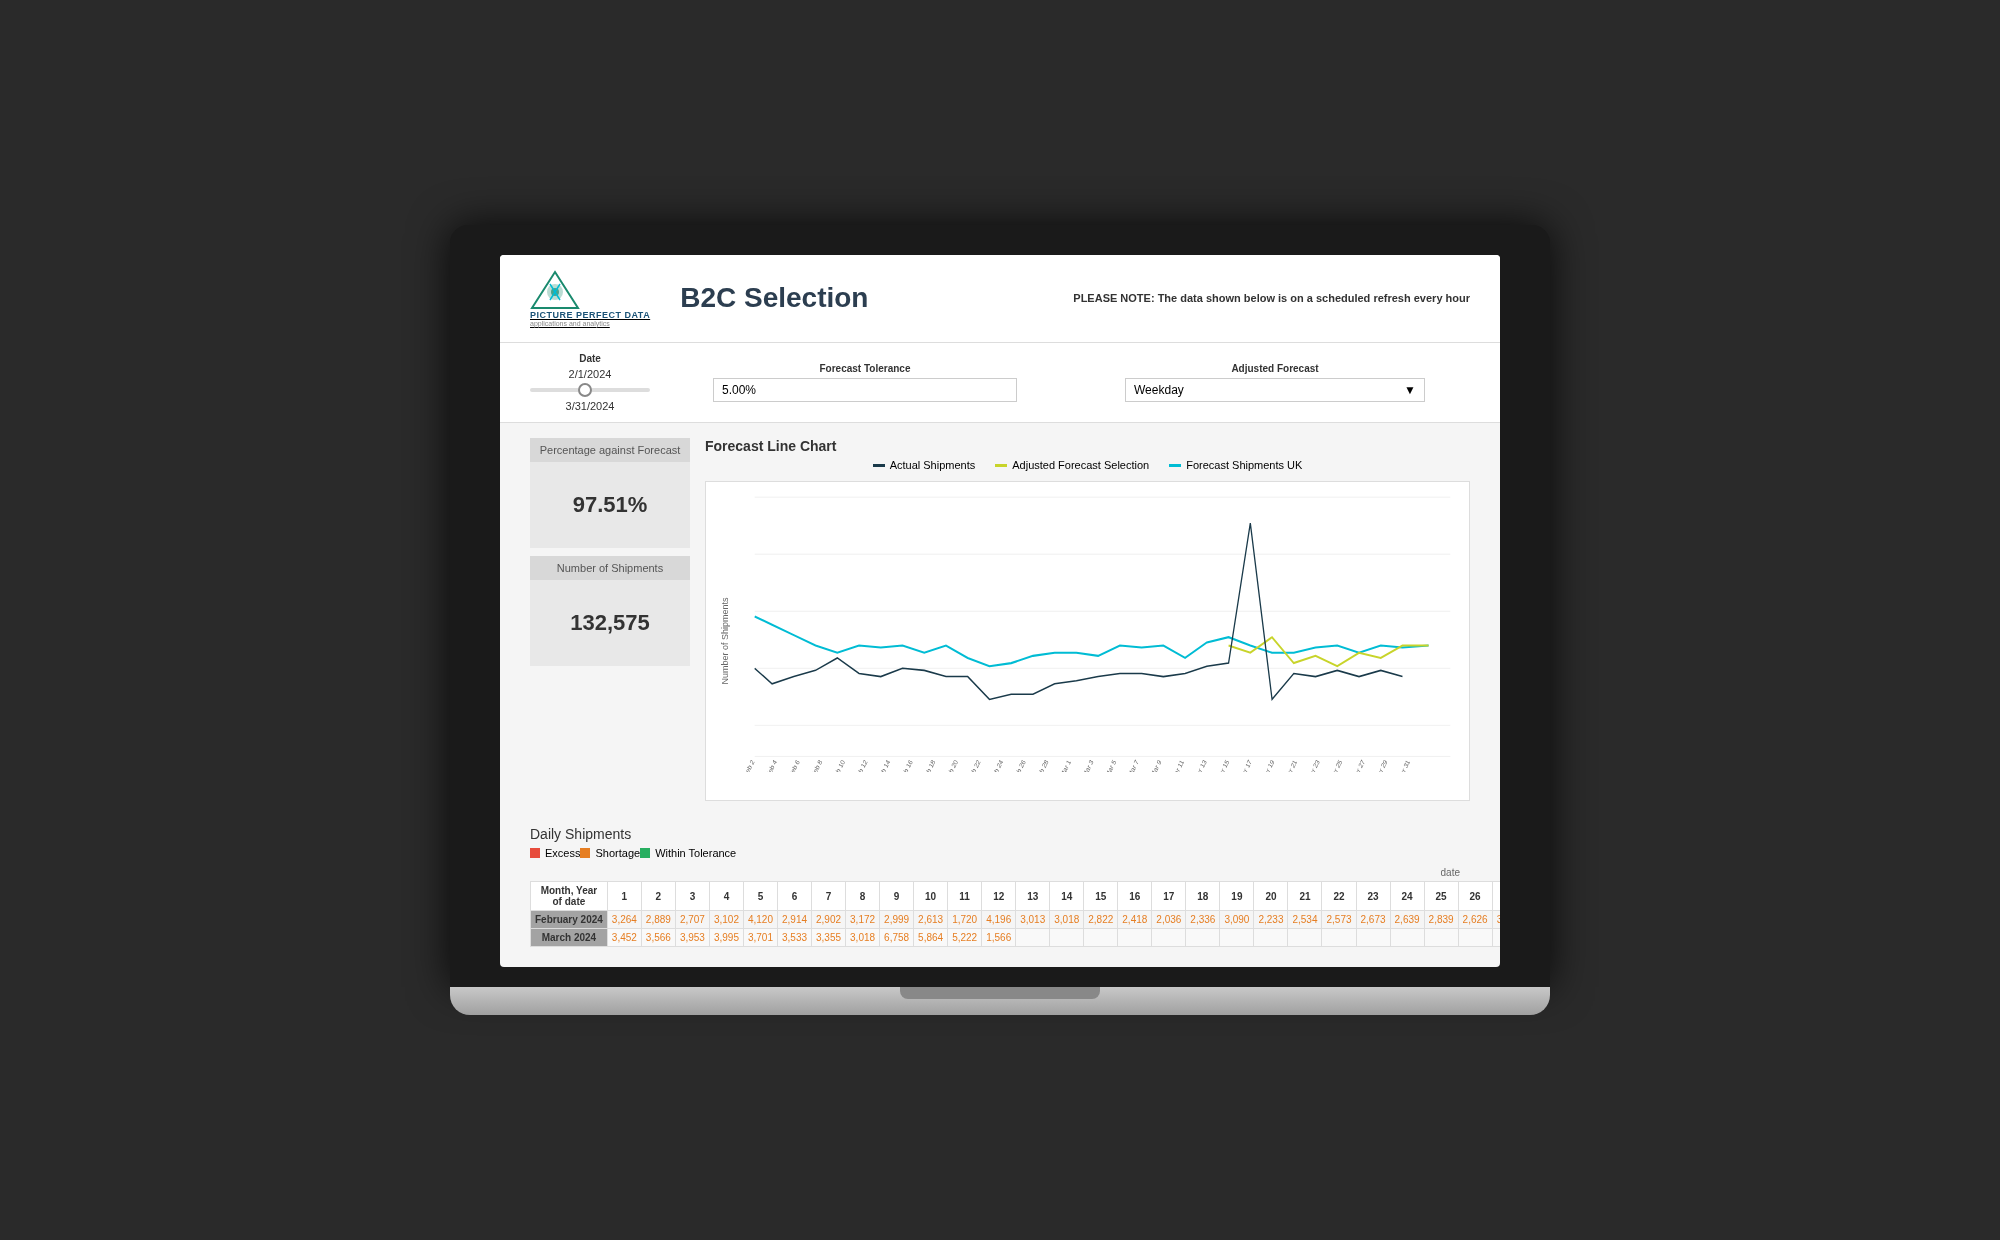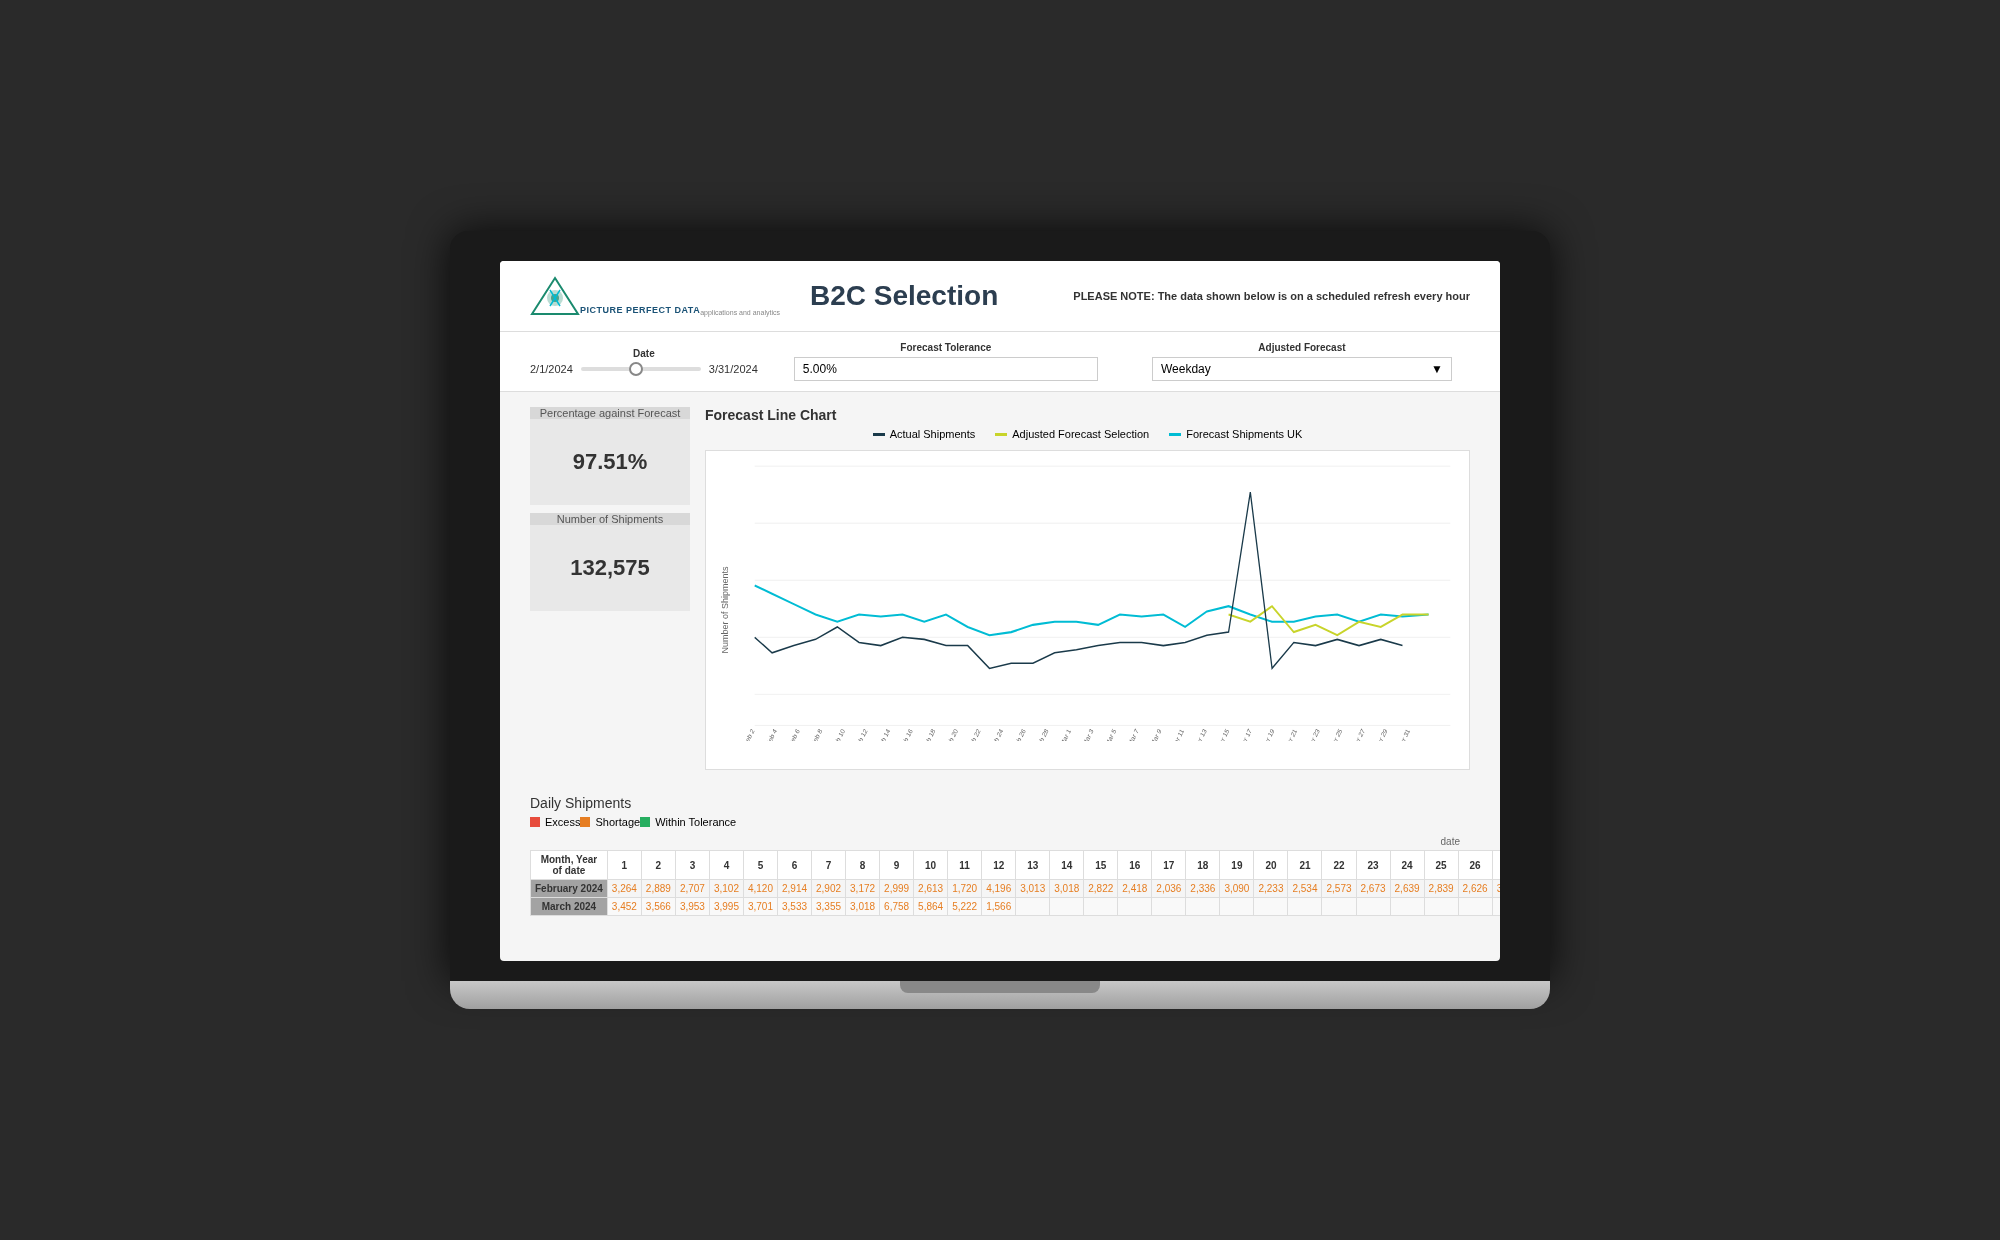--- a/index.html
+++ b/index.html
@@ -56,23 +56,24 @@
     .header {
       background: #fff;
       padding: 15px 30px;
       display: flex;
       align-items: center;
       border-bottom: 1px solid #ddd;
     }
 
     .logo-area {
       display: flex;
-      flex-direction: row;
-      align-items: flex-end;
+      flex-direction: column;
+      align-items: flex-start;
       margin-right: 30px;
+      text-decoration: underline;
     }
 
     .logo-icon {
       width: 50px;
       height: 40px;
     }
 
     .logo-text {
       font-size: 9px;
       font-weight: bold;
@@ -121,20 +122,21 @@
       font-size: 10px;
       font-weight: bold;
       color: #333;
       margin-bottom: 4px;
     }
 
     .date-range {
       display: flex;
       align-items: center;
       gap: 8px;
+      flex-direction: column;
     }
 
     .date-label {
       font-size: 11px;
       color: #333;
     }
 
     .slider-container {
       display: flex;
       align-items: center;
@@ -204,20 +206,21 @@
       padding: 10px;
       text-align: center;
     }
 
     .stat-card-title {
       font-size: 11px;
       color: #555;
       margin-bottom: 15px;
       background: #d8d8d8;
       margin: -10px -10px 10px -10px;
+      padding: 6px;
     }
 
     .stat-value {
       font-size: 22px;
       font-weight: bold;
       color: #333;
       padding: 20px 0;
     }
 
     .chart-panel {

